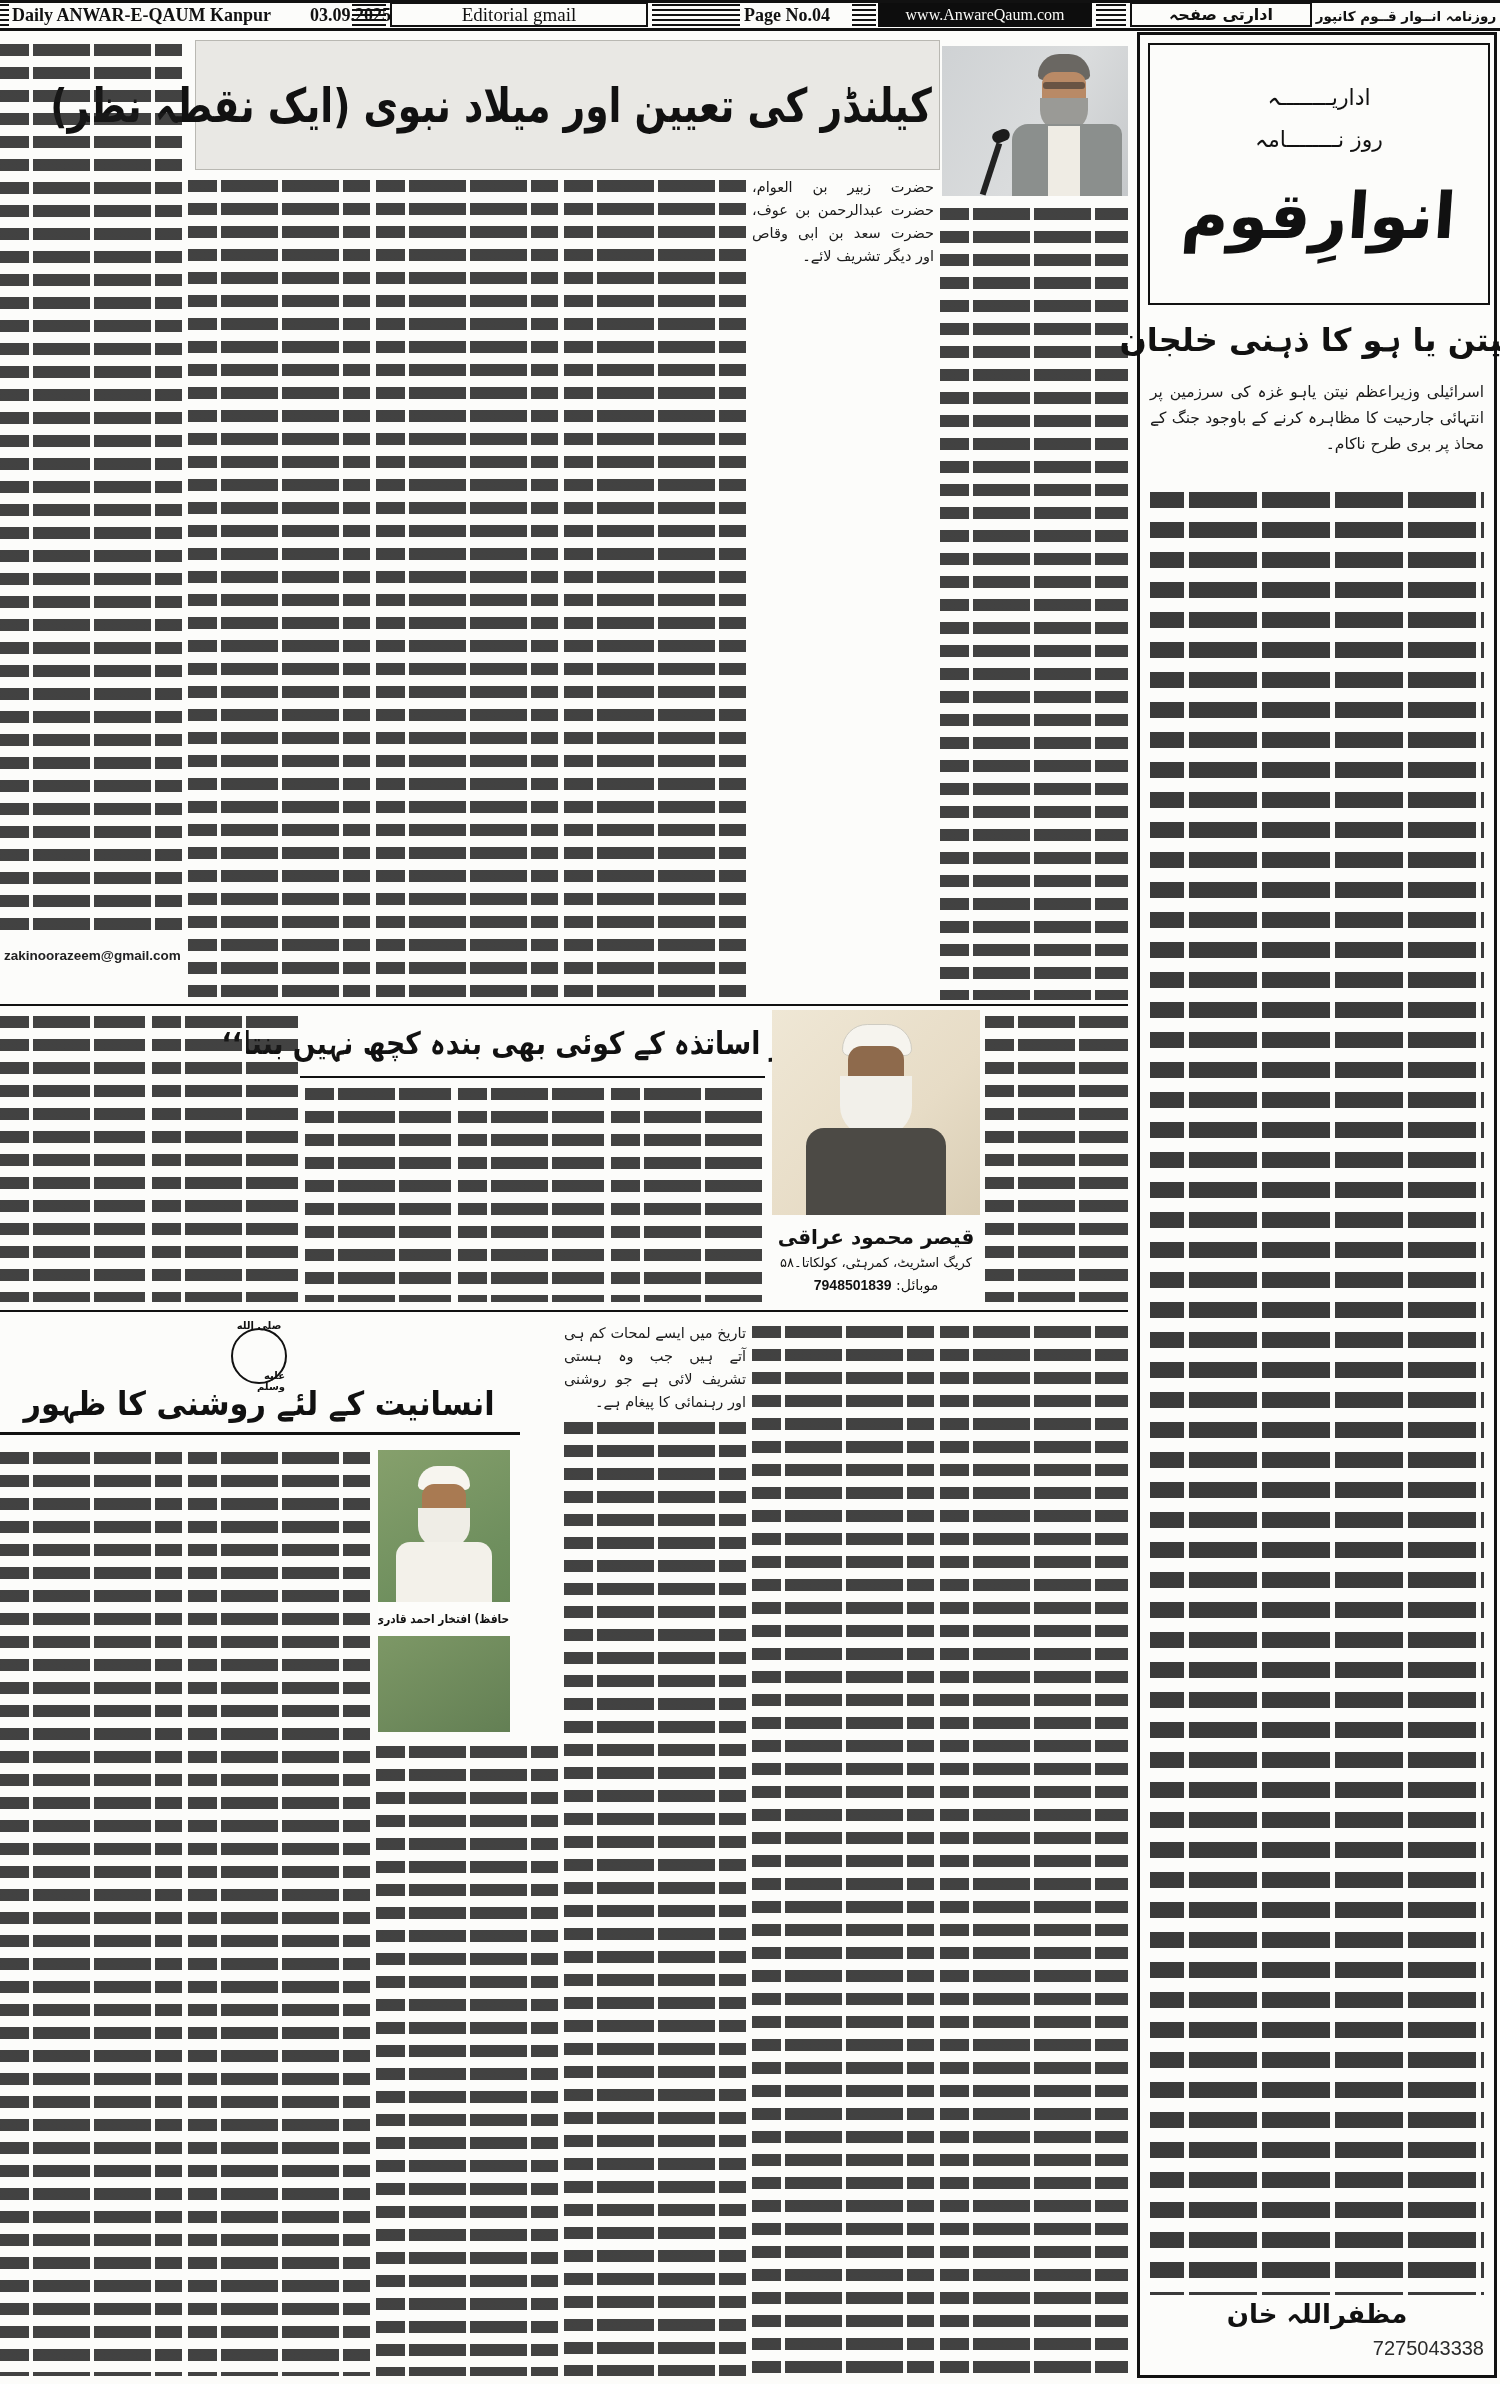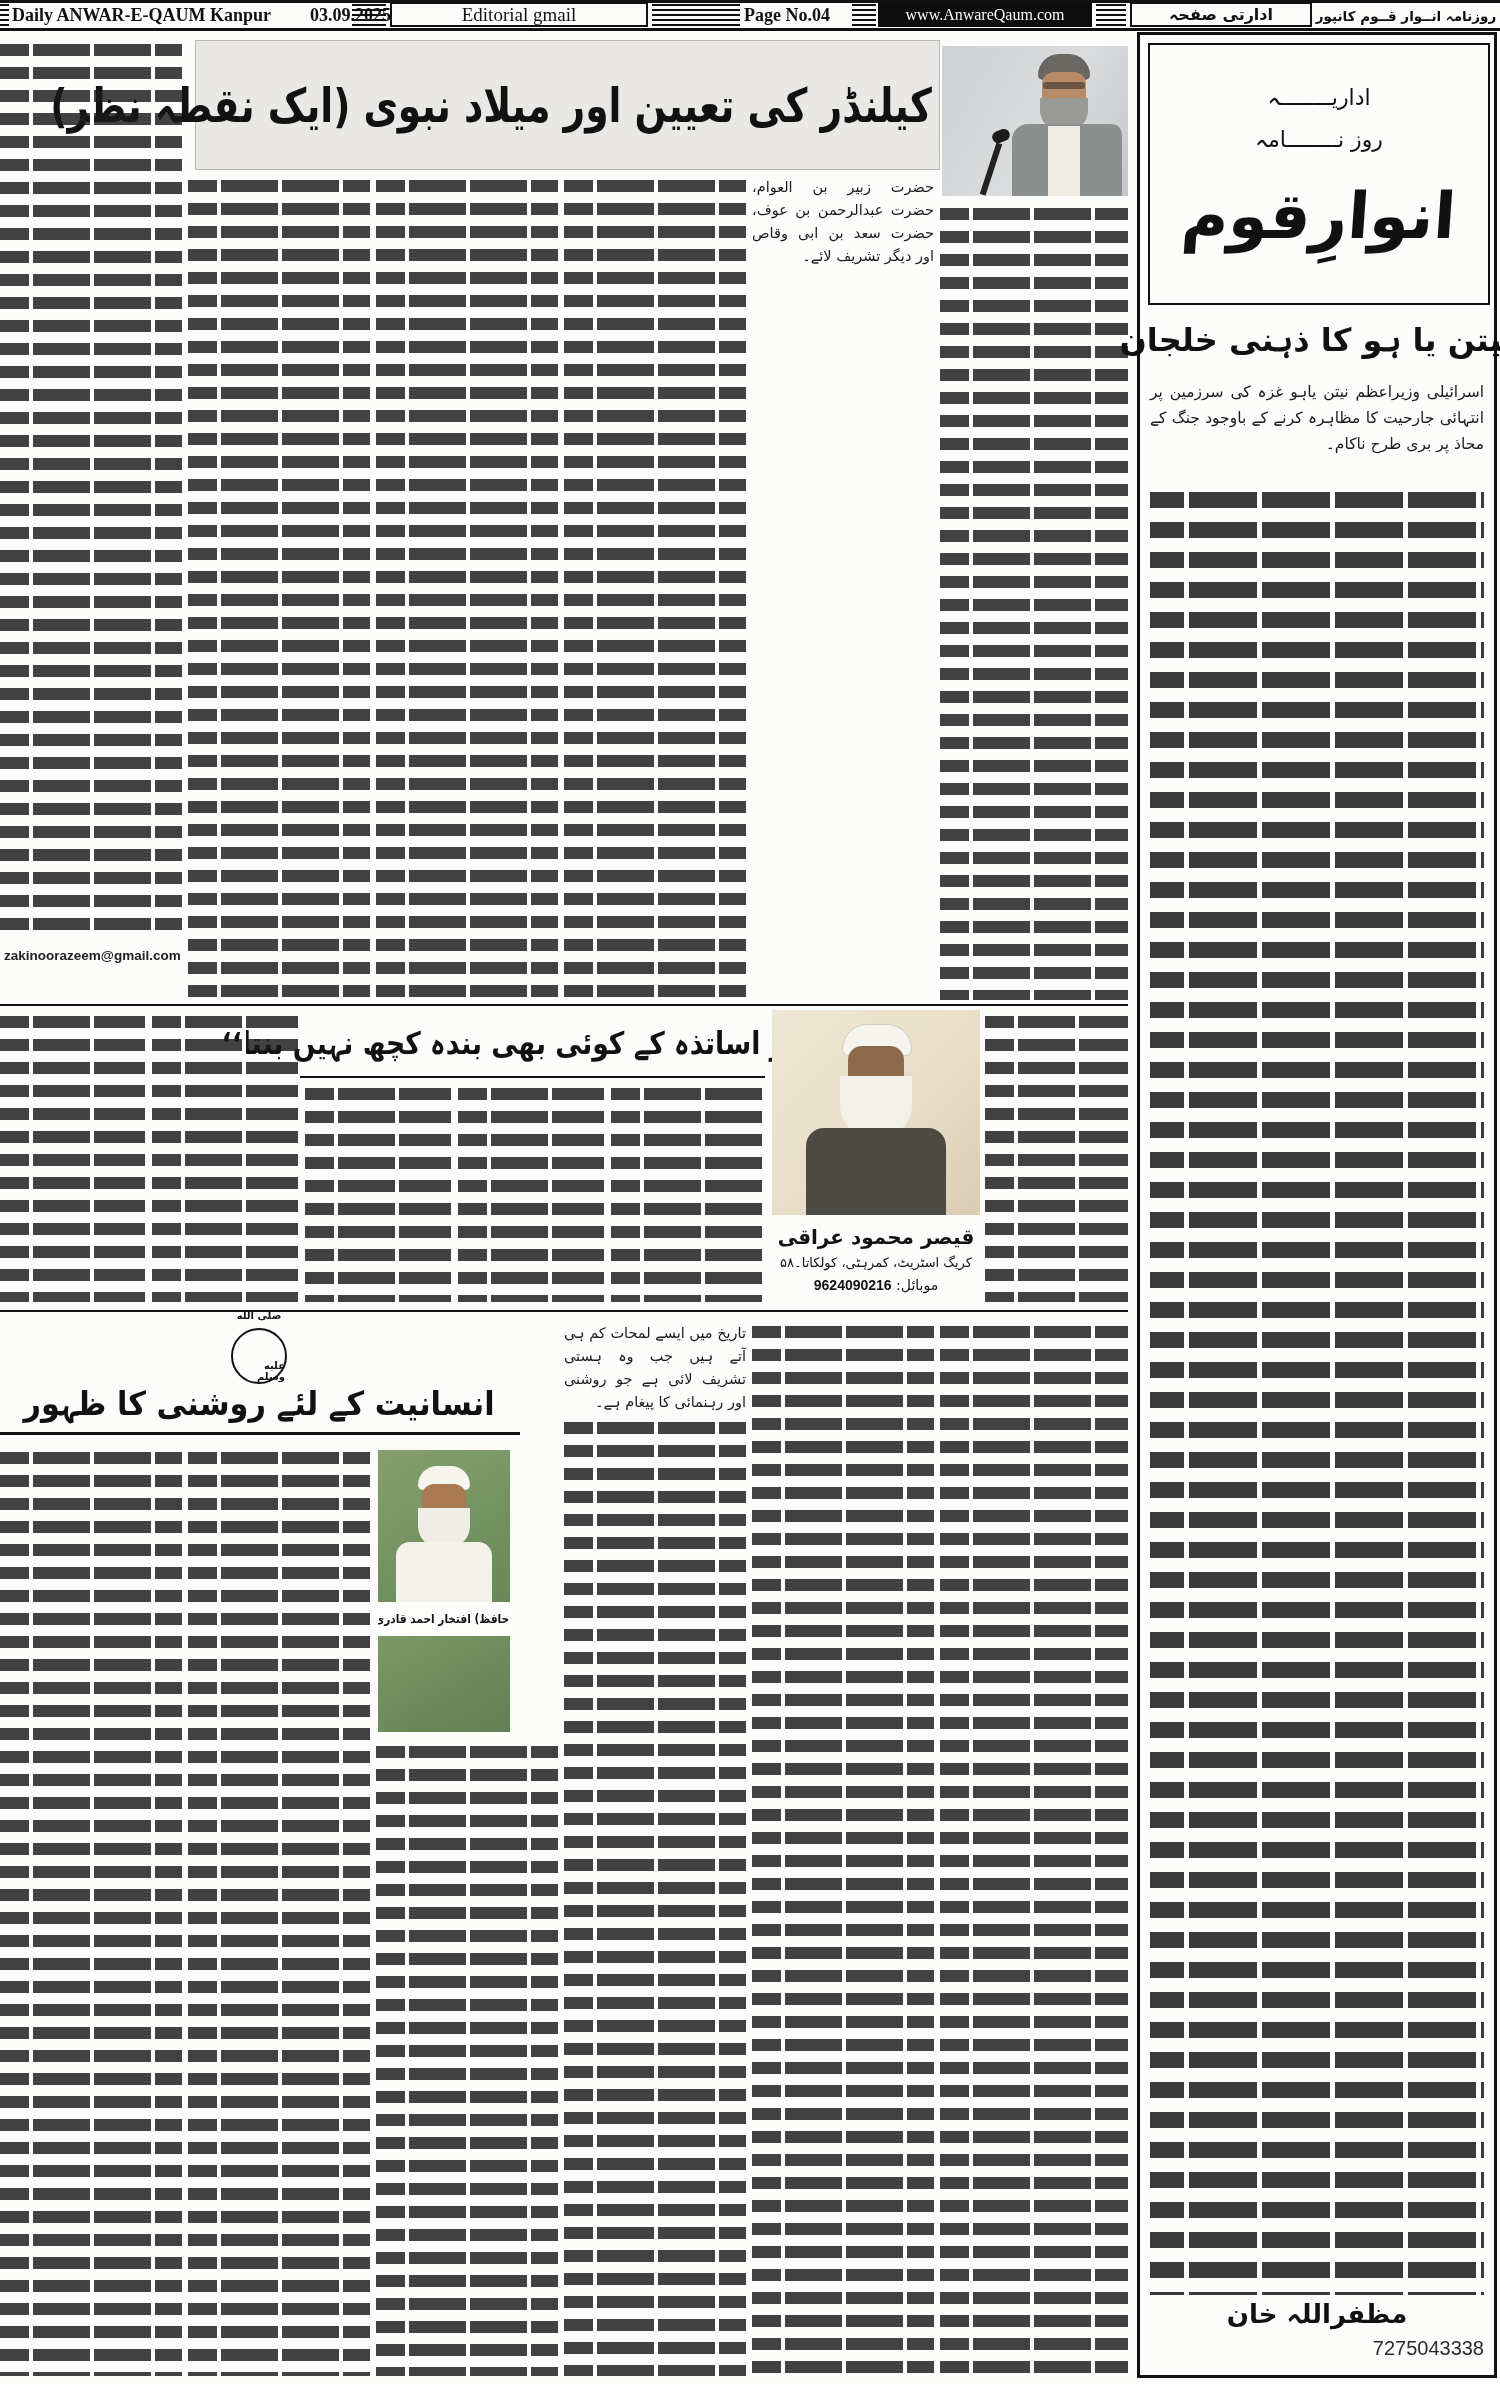--- a/index.html
+++ b/index.html
@@ -116,36 +116,36 @@
     <div class="abs" style="left:76px;top:36px;width:56px;height:48px;background:#8e6a4c;border-radius:14px;"></div>
     <div class="abs" style="left:68px;top:66px;width:72px;height:60px;background:#f2f0ea;border-radius:0 0 30px 30px;"></div>
     <div class="abs" style="left:34px;top:118px;width:140px;height:88px;background:#4c4a45;border-radius:18px 18px 0 0;"></div>
   </div>
 
   <div class="abs urtl" style="left:772px;top:1222px;width:208px;text-align:center;">
     <div style="font-size:20px;font-weight:bold;line-height:30px;">قیصر محمود عراقی</div>
     <div style="font-size:13px;line-height:22px;">کریگ اسٹریٹ، کمرہٹی، کولکاتا۔۵۸</div>
     <div style="font-size:14px;line-height:22px;">
       <span>موبائل:</span>
-      <span style="font-family:'Liberation Sans',sans-serif;font-weight:bold;">9624090216</span>
+      <span style="font-family:'Liberation Sans',sans-serif;font-weight:bold;">7948501839</span>
     </div>
   </div>
 
   <div class="abs ufill" style="left:985px;top:1012px;width:143px;height:290px;"></div>
   <div class="abs ufill" style="left:611px;top:1084px;width:154px;height:218px;"></div>
   <div class="abs ufill" style="left:458px;top:1084px;width:146px;height:218px;"></div>
   <div class="abs ufill" style="left:305px;top:1084px;width:146px;height:218px;"></div>
   <div class="abs ufill" style="left:152px;top:1012px;width:146px;height:290px;"></div>
   <div class="abs ufill" style="left:0px;top:1012px;width:145px;height:290px;"></div>
 
   <div class="abs rule" style="left:0;top:1310px;width:1128px;height:2px;"></div>
 
   <div class="abs" style="left:5px;top:1322px;width:508px;height:106px;display:flex;flex-direction:column;align-items:center;justify-content:center;">
     <div class="urtl" style="display:flex;align-items:center;gap:10px;direction:rtl;">
-      <span style="width:52px;height:52px;border:2.5px solid #111;border-radius:50%;display:inline-flex;flex-direction:column;align-items:center;justify-content:flex-end;line-height:11px;gap:39px;">
+      <span style="width:52px;height:52px;border:2.5px solid #111;border-radius:50%;display:inline-flex;flex-direction:column;align-items:center;justify-content:center;line-height:11px;gap:39px;">
         <span class="urtl" style="font-size:10px;font-weight:bold;">صلى الله</span>
         <span class="urtl" style="font-size:10px;font-weight:bold;">عليه وسلم</span>
       </span>
     </div>
     <span class="urtl nowrapfit" style="font-size:33px;font-weight:bold;transform:scaleX(.92);">انسانیت کے لئے روشنی کا ظہور</span>
   </div>
   <div class="abs rule" style="left:0px;top:1432px;width:520px;height:2.5px;"></div>
 
   <div class="abs ufill" style="left:940px;top:1322px;width:188px;height:1054px;"></div>
   <div class="abs ufill" style="left:752px;top:1322px;width:182px;height:1054px;"></div>

